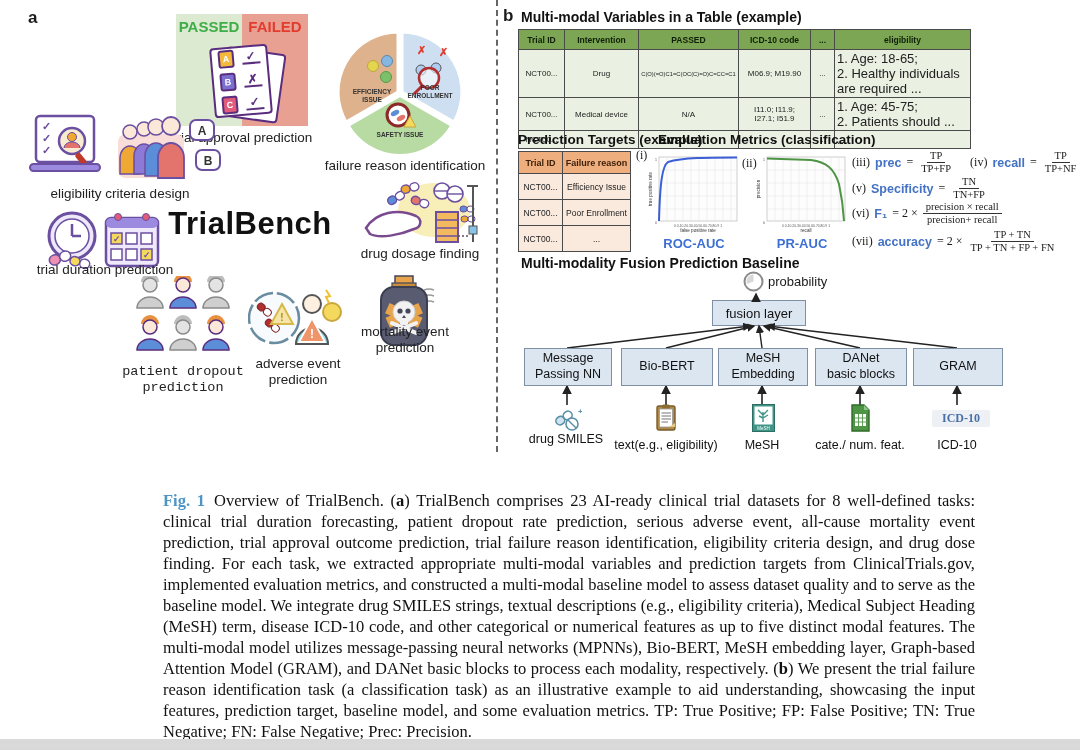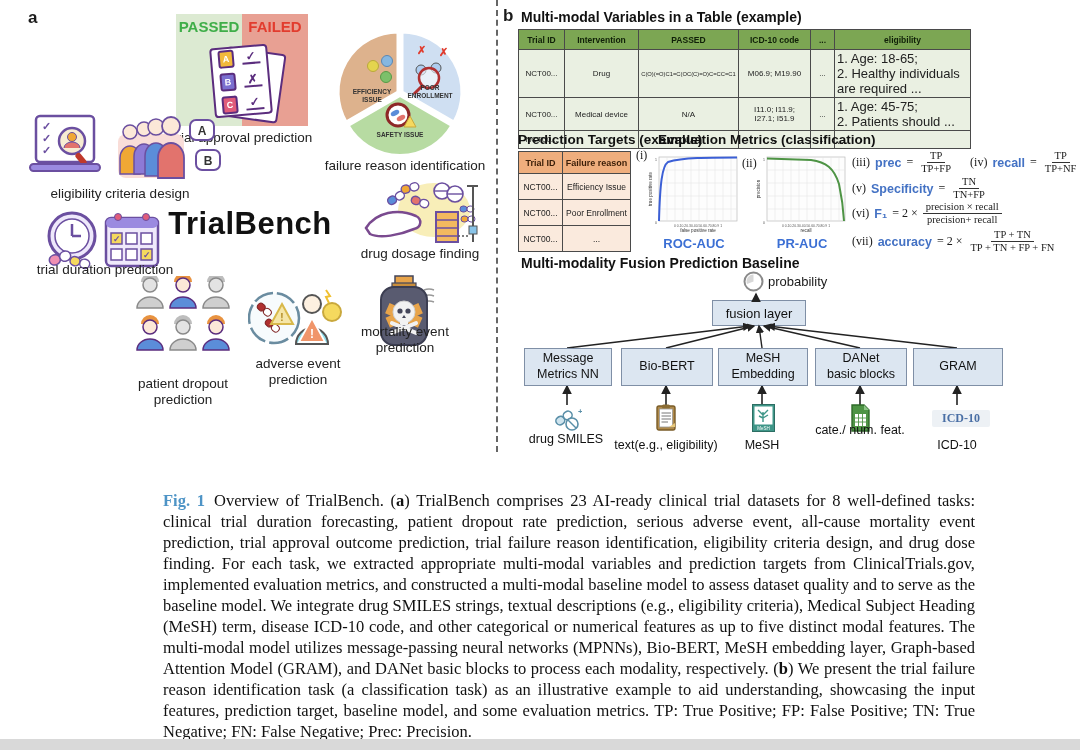--- a/index.html
+++ b/index.html
@@ -269,21 +269,21 @@
           <circle cx="17" cy="9" r="7" fill="#e3e3e3" stroke="#8a8a8a" stroke-width="1.5"></circle>
           <path d="M4,32 a13,11 0 0 1 26,0 Z" fill="#cfcfcf" stroke="#8a8a8a" stroke-width="1.5"></path>
         </g>
       <g transform="translate(66,42)">
           <path d="M8,6 a9,9 0 0 1 18,0" fill="#e8923f"></path>
           <circle cx="17" cy="9" r="7" fill="#fce8d8" stroke="#5b2d7e" stroke-width="1.5"></circle>
           <path d="M4,32 a13,11 0 0 1 26,0 Z" fill="#5b8dd9" stroke="#5b2d7e" stroke-width="1.5"></path>
         </g>
     </svg>
   </div>
-  <div class="abs task-caption ctr" style="left:118px;top:376px;width:130px;">patient dropout prediction</div>
+  <div class="abs task-caption ctr" style="left:118px;top:364px;width:130px;font-family:Liberation Mono, monospace;">patient dropout prediction</div>
 
   <div class="abs" style="left:248px;top:284px;">
     <svg width="96" height="68" viewBox="0 0 96 68">
       <circle cx="26" cy="34" r="25" fill="#f7fbfd" stroke="#6a8ca0" stroke-width="2.5" stroke-dasharray="20,4"></circle>
       <g transform="rotate(40 16 26)">
           <rect x="8" y="22" width="8" height="7" rx="3.5" fill="#b03030" stroke="#7e2222"></rect>
           <rect x="16" y="22" width="8" height="7" rx="3.5" fill="#fff" stroke="#7e2222"></rect>
         </g>
       <g transform="rotate(40 24 42)">
           <rect x="16" y="38" width="8" height="7" rx="3.5" fill="#b03030" stroke="#7e2222"></rect>
@@ -529,21 +529,21 @@
     <line x1="360" y1="83" x2="264" y2="61" stroke="#222" stroke-width="1.4" marker-end="url(#arr)"></line>
     <line x1="457" y1="83" x2="268" y2="61" stroke="#222" stroke-width="1.4" marker-end="url(#arr)"></line>
     <line x1="67" y1="140" x2="67" y2="121" stroke="#222" stroke-width="1.6" marker-end="url(#arr)"></line>
     <line x1="166" y1="140" x2="166" y2="121" stroke="#222" stroke-width="1.6" marker-end="url(#arr)"></line>
     <line x1="262" y1="140" x2="262" y2="121" stroke="#222" stroke-width="1.6" marker-end="url(#arr)"></line>
     <line x1="360" y1="140" x2="360" y2="121" stroke="#222" stroke-width="1.6" marker-end="url(#arr)"></line>
     <line x1="457" y1="140" x2="457" y2="121" stroke="#222" stroke-width="1.6" marker-end="url(#arr)"></line>
   </svg>
 
   <div class="abs module-box pre" style="left:524px;top:348px;width:86px;height:36px;">Message
-Metrics NN</div>
+Passing NN</div>
   <div class="abs module-box pre" style="left:621px;top:348px;width:90px;height:36px;">Bio-BERT</div>
   <div class="abs module-box pre" style="left:718px;top:348px;width:88px;height:36px;">MeSH
 Embedding</div>
   <div class="abs module-box pre" style="left:913px;top:348px;width:88px;height:36px;">GRAM</div>
   <div class="abs module-box pre" style="left:815px;top:348px;width:90px;height:36px;">DANet
 basic blocks</div>
 
   <svg class="abs" style="left:552px;top:406px;" width="30" height="26" viewBox="0 0 30 26">
     <g transform="rotate(-35 12 12)">
       <rect x="3" y="8" width="9" height="8" rx="4" fill="#cfe4ee" stroke="#5a8fa8" stroke-width="1.6"></rect>
@@ -576,21 +576,21 @@
     <line x1="5" y1="14" x2="16" y2="14" stroke="#4e9445" stroke-width="0.9"></line>
     <line x1="5" y1="18" x2="16" y2="18" stroke="#4e9445" stroke-width="0.9"></line>
     <line x1="8.5" y1="10" x2="8.5" y2="22" stroke="#4e9445" stroke-width="0.9"></line>
     <line x1="12.5" y1="10" x2="12.5" y2="22" stroke="#4e9445" stroke-width="0.9"></line>
   </svg>
   <div class="abs icd-logo" style="left:932px;top:410px;width:50px;">ICD-10</div>
 
   <div class="abs input-label" style="left:506px;top:432px;width:120px;">drug SMILES</div>
   <div class="abs input-label" style="left:596px;top:438px;width:140px;">text(e.g., eligibility)</div>
   <div class="abs input-label" style="left:732px;top:438px;width:60px;">MeSH</div>
-  <div class="abs input-label" style="left:795px;top:423px;width:130px;">cate./ num. feat.</div>
+  <div class="abs input-label" style="left:795px;top:438px;width:130px;">cate./ num. feat.</div>
   <div class="abs input-label" style="left:922px;top:438px;width:70px;">ICD-10</div>
 
   <p class="abs caption" style="left:155px;top:482px;width:812px;margin:8px;">
     <span class="fig-label">Fig. 1</span><span>Overview of TrialBench. (</span><span class="cap-bold">a</span><span>) TrialBench comprises 23 AI-ready clinical trial datasets for 8 well-defined tasks: clinical trial duration forecasting, patient dropout rate prediction, serious adverse event, all-cause mortality event prediction, trial approval outcome prediction, trial failure reason identification, eligibility criteria design, and drug dose finding. For each task, we extracted appropriate multi-modal variables and prediction targets from ClinicalTrials.gov, implemented evaluation metrics, and constructed a multi-modal baseline model to assess dataset quality and to serve as the baseline model. We integrate drug SMILES strings, textual descriptions (e.g., eligibility criteria), Medical Subject Heading (MeSH) term, disease ICD-10 code, and other categorical or numerical features as up to five distinct modal features. The multi-modal model utilizes message-passing neural networks (MPNNs), Bio-BERT, MeSH embedding layer, Graph-based Attention Model (GRAM), and DANet basic blocks to process each modality, respectively. (</span><span class="cap-bold">b</span><span>) We present the trial failure reason identification task (a classification task) as an illustrative example to aid understanding, showcasing the input features, prediction target, baseline model, and some evaluation metrics. TP: True Positive; FP: False Positive; TN: True Negative; FN: False Negative; Prec: Precision.</span>
   </p>
 
   <div class="abs bottom-bar" style="left:0;bottom:0;width:1080px;height:11px;"></div>
 </div>
 
 </body></html>

